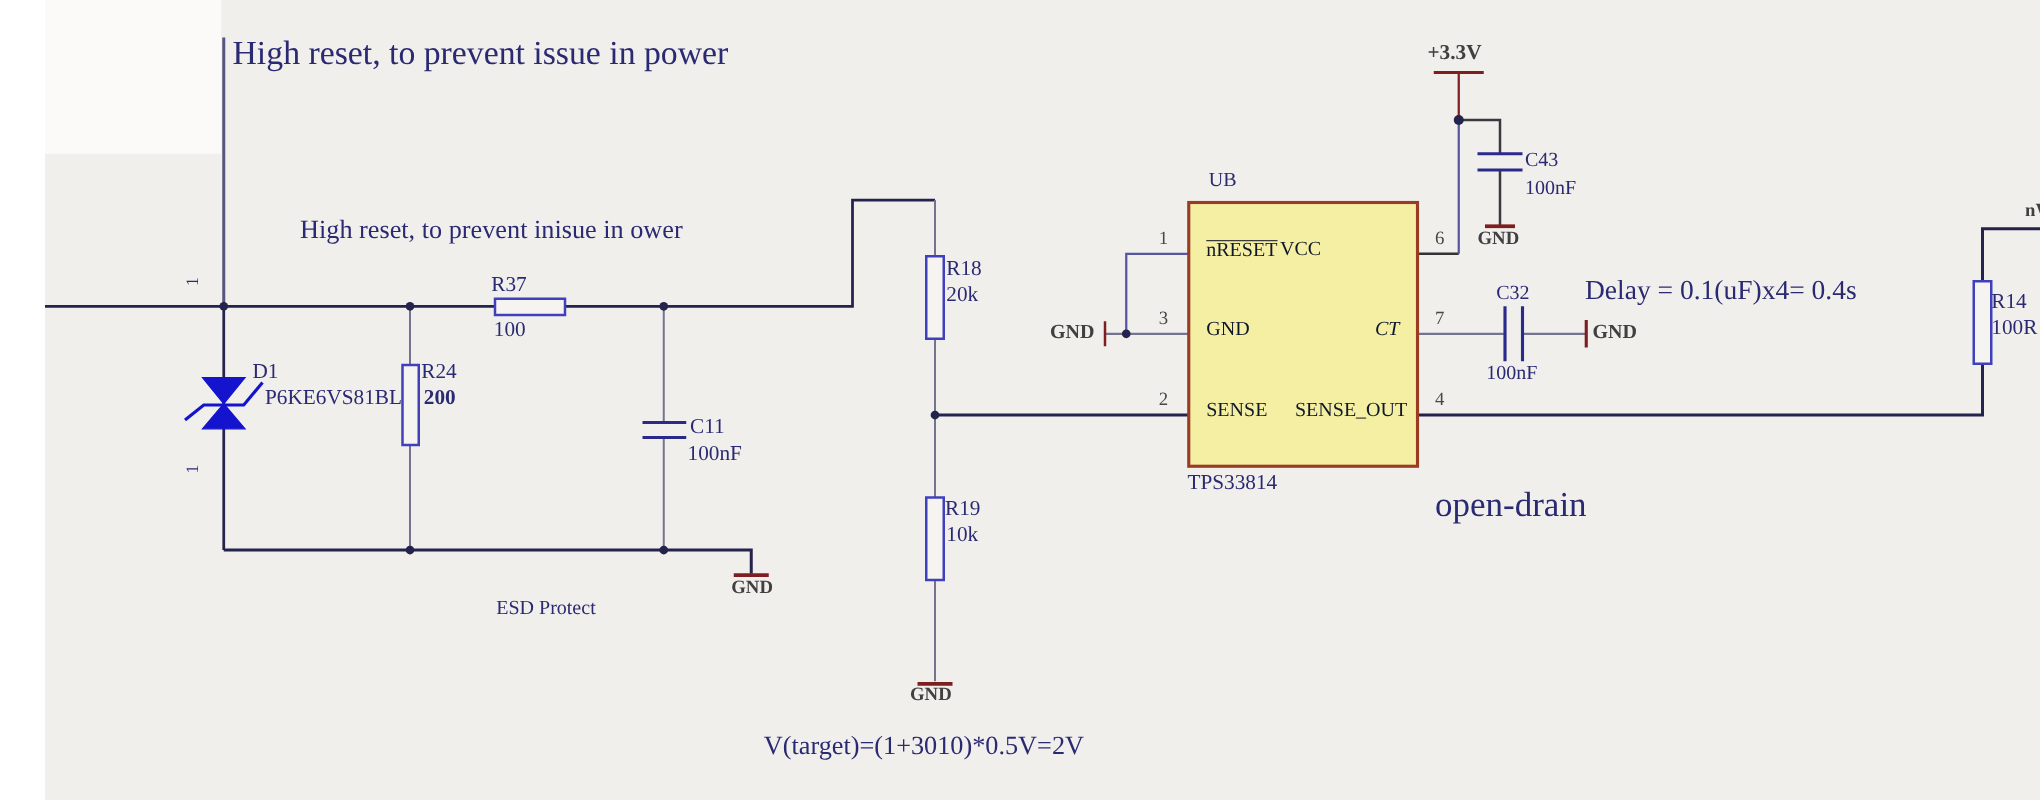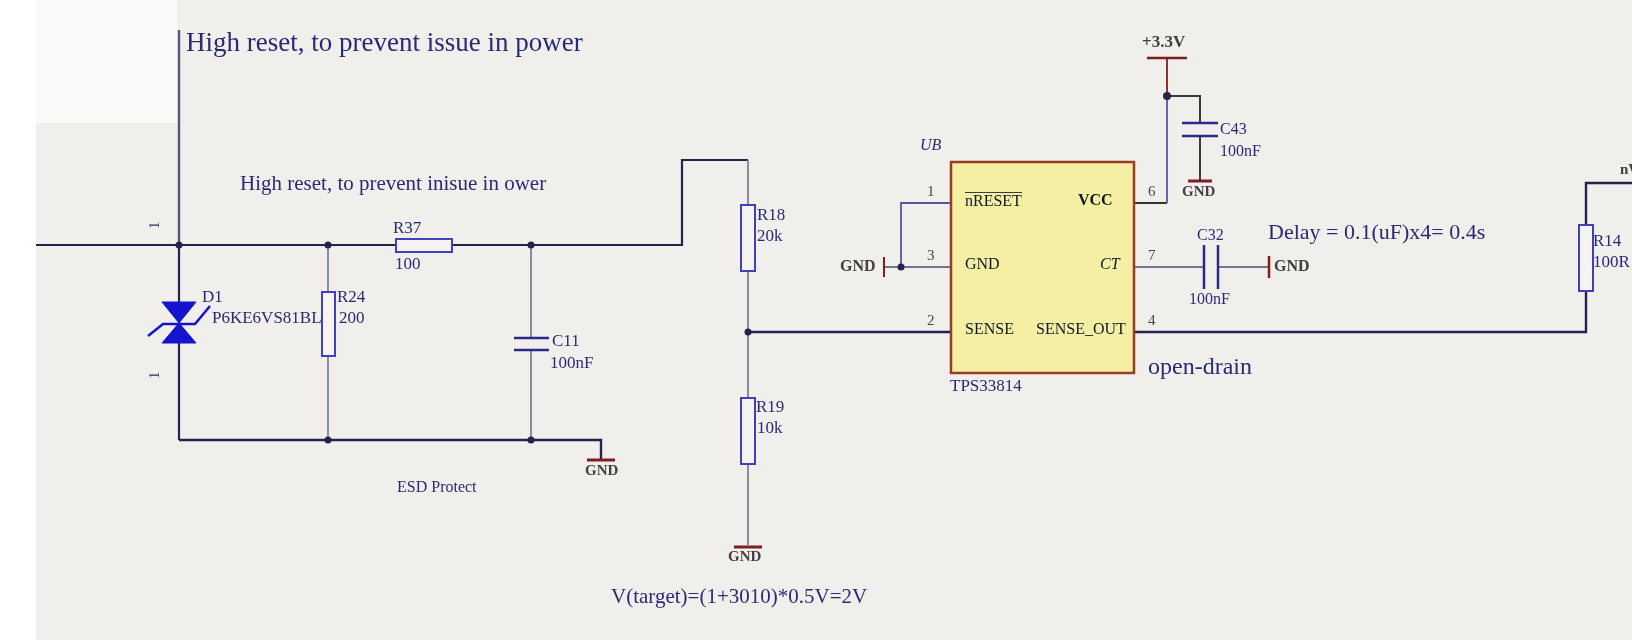--- a/index.html
+++ b/index.html
@@ -80,56 +80,56 @@
       <circle cx="865" cy="267" r="3.5"></circle>
       <circle cx="1131" cy="96" r="4"></circle>
     </g>
   </svg>
 
   <div class="t navy" style="left:150px;top:28px;font-size:27px;">High reset, to prevent issue in power</div>
   <div class="t navy" style="left:204px;top:172px;font-size:21px;">High reset, to prevent inisue in ower</div>
   <div class="t navy" style="left:361px;top:479px;font-size:16px;">ESD Protect</div>
   <div class="t navy" style="left:575px;top:585px;font-size:21px;">V(target)=(1+3010)*0.5V=2V</div>
   <div class="t navy" style="left:1232px;top:220px;font-size:22px;">Delay = 0.1(uF)x4= 0.4s</div>
-  <div class="t navy" style="left:1112px;top:354px;font-size:24px;">open-drain</div>
+  <div class="t navy" style="left:1112px;top:390px;font-size:28px;">open-drain</div>
 
   <div class="t ref" style="left:357px;top:219px;">R37</div>
   <div class="t ref" style="left:359px;top:255px;">100</div>
 
   <div class="t ref" style="left:166px;top:288px;">D1</div>
   <div class="t ref" style="left:176px;top:309px;">P6KE6VS81BL</div>
 
   <div class="t ref" style="left:301px;top:288px;">R24</div>
-  <div class="t ref" style="left:303px;top:309px;">200</div>
+  <div class="t ref" style="left:303px;top:309px;font-weight:bold;">200</div>
 
   <div class="t ref" style="left:516px;top:332px;">C11</div>
   <div class="t ref" style="left:514px;top:354px;">100nF</div>
 
   <div class="t ref" style="left:721px;top:206px;">R18</div>
   <div class="t ref" style="left:721px;top:227px;">20k</div>
 
   <div class="t ref" style="left:720px;top:398px;">R19</div>
   <div class="t ref" style="left:721px;top:419px;">10k</div>
 
   <div class="t ref" style="left:1557px;top:232px;">R14</div>
   <div class="t ref" style="left:1557px;top:253px;">100R</div>
 
   <div class="t small" style="left:1161px;top:227px;">C32</div>
   <div class="t small" style="left:1153px;top:291px;">100nF</div>
 
   <div class="t small" style="left:1184px;top:121px;">C43</div>
   <div class="t small" style="left:1184px;top:143px;">100nF</div>
 
-  <div class="t small" style="left:884px;top:137px;font-style:italic;">UB</div>
+  <div class="t small" style="left:931px;top:137px;">UB</div>
   <div class="t ref" style="left:914px;top:377px;">TPS33814</div>
 
   <div class="t pinname" style="left:929px;top:192px;"><span class="overline">nRESET</span></div>
   <div class="t pinname" style="left:929px;top:256px;">GND</div>
   <div class="t pinname" style="left:929px;top:321px;">SENSE</div>
-  <div class="t pinname" style="left:1042px;top:192px;font-weight:bold;">VCC</div>
+  <div class="t pinname" style="left:988px;top:192px;">VCC</div>
   <div class="t pinname" style="left:1064px;top:256px;font-style:italic;">CT</div>
   <div class="t pinname" style="left:1000px;top:321px;">SENSE_OUT</div>
 
   <div class="t pinnum" style="left:891px;top:184px;">1</div>
   <div class="t pinnum" style="left:891px;top:248px;">3</div>
   <div class="t pinnum" style="left:891px;top:313px;">2</div>
   <div class="t pinnum" style="left:1112px;top:184px;">6</div>
   <div class="t pinnum" style="left:1112px;top:248px;">7</div>
   <div class="t pinnum" style="left:1112px;top:313px;">4</div>
 

